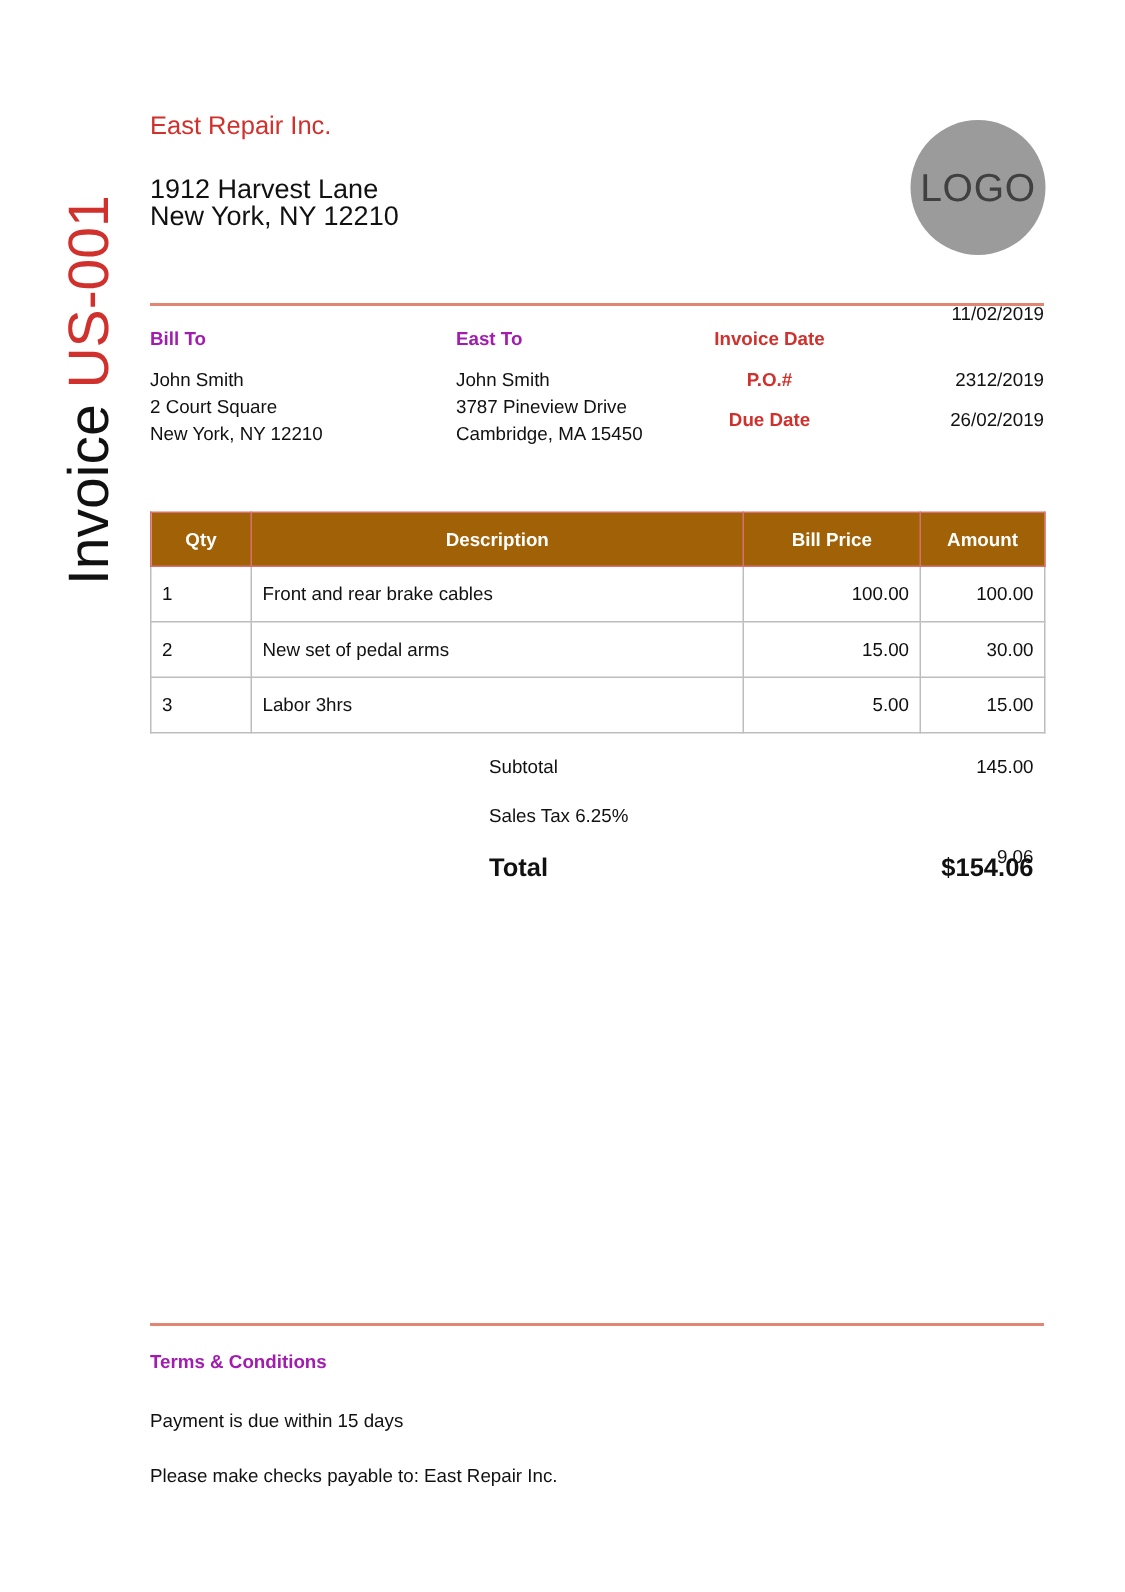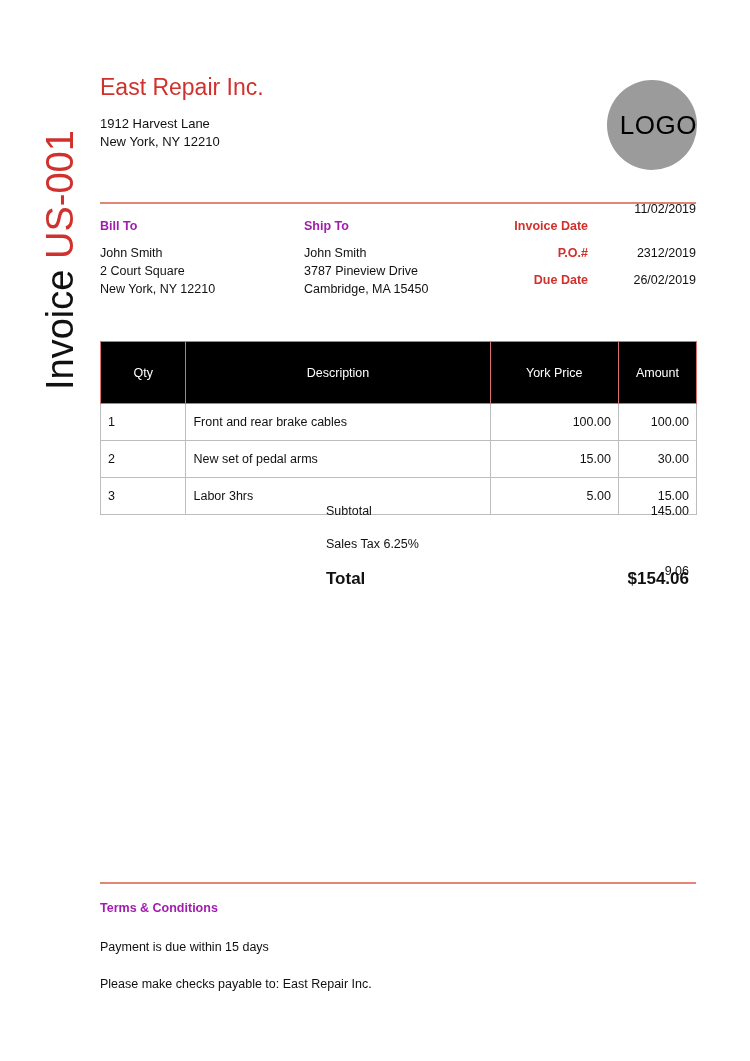--- a/index.html
+++ b/index.html
@@ -1,35 +1,35 @@
 <!DOCTYPE html>
 <html><head>
   <meta charset="utf-8">
   <style>
     html, body { margin: 0; padding: 0; background: #ffffff; }
     body { width: 750px; height: 1061px; position: relative; overflow: hidden;
            font-family: "Liberation Sans", sans-serif; color: #111; }
     .abs { position: absolute; }
-    .company { left: 100px; top: 74px; font-size: 23px; color: #d0312d; }
-    .addr { left: 100px; font-size: 13px; text-align: right; }
+    .company { left: 100px; top: 74px; font-size: 17px; color: #d0312d; }
+    .addr { left: 100px; font-size: 18px; text-align: right; }
     .logo { left: 607px; top: 80px; width: 90px; height: 90px; border-radius: 50%;
-            background: #9b9b9b; color: #000000; font-size: 26px; display: flex;
-            align-items: center; justify-content: flex-end; letter-spacing: 0.5px; }
+            background: #9b9b9b; color: #404040; font-size: 26px; display: flex;
+            align-items: center; justify-content: center; letter-spacing: 0.5px; }
     .vtitle { left: 40px; top: 390px; transform-origin: left top; transform: rotate(-90deg);
               font-size: 38px; white-space: nowrap; line-height: 40px; }
     .vtitle .num { color: #d0312d; }
     .divider { left: 100px; width: 596px; height: 2px; background: #e38575; }
     .label { font-size: 12.5px; font-weight: bold; color: #a21caf; }
     .txt { font-size: 12.5px; }
-    .meta-label { font-size: 12.5px; font-weight: bold; color: #d0312d; text-align: right; width: 150px; }
+    .meta-label { font-size: 12.5px; font-weight: bold; color: #d0312d; text-align: center; width: 150px; }
     .meta-val { font-size: 12.5px; text-align: right; width: 120px; }
     table.items { position: absolute; left: 100px; top: 341px; width: 597px;
                   border-collapse: collapse; font-size: 12.5px; }
-    table.items th { background: #000000; color: #fff; font-weight: normal; height: 27px;
-                     border: 1px solid #d97070; padding: 17px; }
+    table.items th { background: #a16207; color: #fff; font-weight: bold; height: 27px;
+                     border: 1px solid #d97070; padding: 4px; }
     table.items td { height: 36px; border: 1px solid #bdbdbd; padding: 0 7px; }
     table.items td.num { text-align: right; }
     .tot-label { font-size: 12.5px; width: 200px; }
     .tot-val { font-size: 12.5px; text-align: right; width: 120px; }
     .total-big { font-size: 17px; font-weight: bold; }
   </style>
 </head>
 <body>
 
 <div class="abs vtitle">
@@ -44,38 +44,38 @@
   <span>LOGO</span>
 </div>
 
 <div class="abs divider" style="top:202px;"></div>
 
 <div class="abs label" style="left:100px; top:219px;">Bill To</div>
 <div class="abs txt" style="left:100px; top:246px;">John Smith</div>
 <div class="abs txt" style="left:100px; top:264px;">2 Court Square</div>
 <div class="abs txt" style="left:100px; top:282px;">New York, NY 12210</div>
 
-<div class="abs label" style="left:304px; top:219px;">Ship To</div>
+<div class="abs label" style="left:304px; top:219px;">East To</div>
 <div class="abs txt" style="left:304px; top:246px;">John Smith</div>
 <div class="abs txt" style="left:304px; top:264px;">3787 Pineview Drive</div>
 <div class="abs txt" style="left:304px; top:282px;">Cambridge, MA 15450</div>
 
 <div class="abs meta-label" style="left:438px; top:219px;">Invoice Date</div>
 <div class="abs meta-val" style="left:576px; top:202px;">11/02/2019</div>
 <div class="abs meta-label" style="left:438px; top:246px;">P.O.#</div>
 <div class="abs meta-val" style="left:576px; top:246px;">2312/2019</div>
 <div class="abs meta-label" style="left:438px; top:273px;">Due Date</div>
 <div class="abs meta-val" style="left:576px; top:273px;text-align:right;">26/02/2019</div>
 
 <table class="items">
   <thead>
     <tr>
       <th style="width:58px;">Qty</th>
       <th style="width:319px;">Description</th>
-      <th style="width:109px;">York Price</th>
+      <th style="width:109px;">Bill Price</th>
       <th>Amount</th>
     </tr>
   </thead>
   <tbody>
     <tr>
       <td>1</td>
       <td>Front and rear brake cables</td>
       <td class="num">100.00</td>
       <td class="num">100.00</td>
     </tr>

